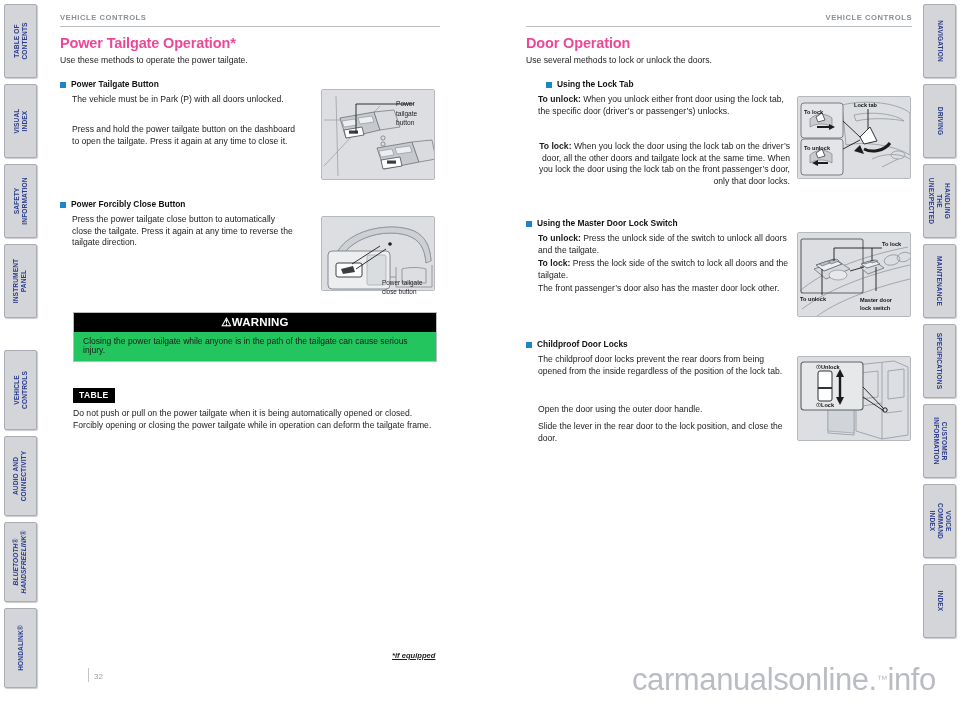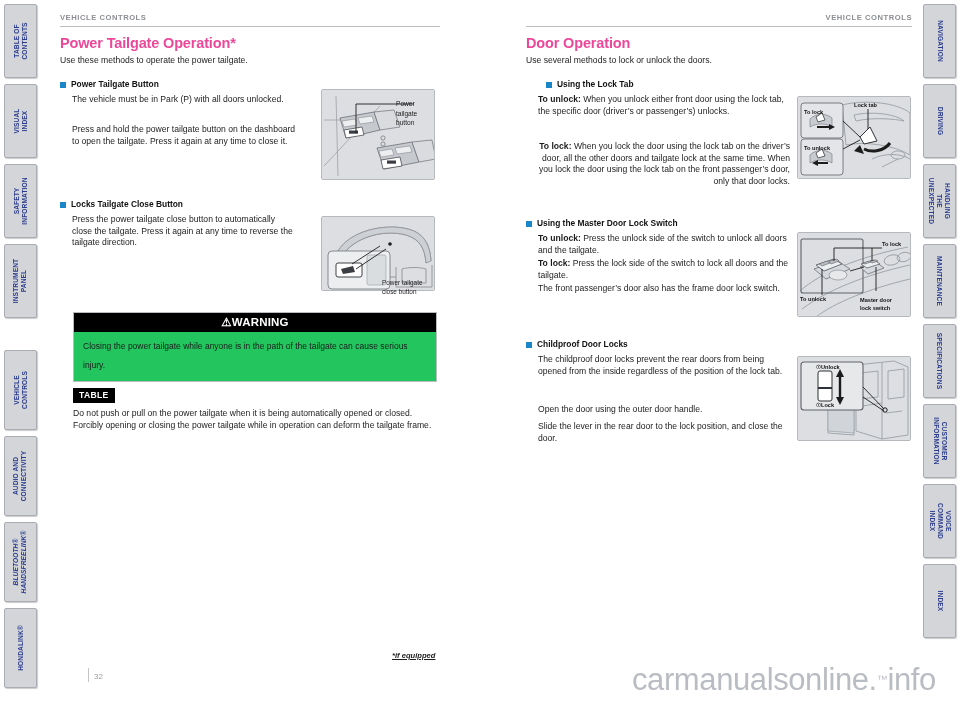--- a/index.html
+++ b/index.html
@@ -142,21 +142,21 @@
     text-align: center;
     font-size: 11.5px;
     font-weight: bold;
     letter-spacing: 0.2px;
     padding: 2px 0 3px;
   }
   .warning-body { padding: 5px 9px 6px; }
   .warning-body p {
     font-size: 8.5px;
     color: #1c1c1c;
-    line-height: 19px;
+    line-height: 9px;
   }
   .warning-body p + p { margin-top: 6px; }
 
   .notice-tag {
     position: absolute;
     background: #000000;
     color: #ffffff;
     font-size: 8.6px;
     font-weight: bold;
     letter-spacing: 0.3px;
@@ -324,21 +324,21 @@
 
       <path d="M34 43 L34 14 L92 14" stroke="#1c1c1c" stroke-width="0.9" fill="none"></path>
     </svg>
   </div>
   <div style="position:absolute; left:396px; top:99px; width:45px; line-height:9.5px;">
     <div class="cal" style="font-size:6.6px;color:#1c1c1c;">Power</div>
     <div class="cal" style="font-size:6.6px;color:#1c1c1c;">tailgate</div>
     <div class="cal" style="font-size:6.6px;color:#1c1c1c;">button</div>
   </div>
 
-  <div class="subhead" style="left:60px; top:199px;">Locks Tailgate Close Button</div>
+  <div class="subhead" style="left:60px; top:199px;">Power Forcibly Close Button</div>
 
   <div class="para" style="left:72px; top:214px; width:222px;">Press the power tailgate close button to automatically close the tailgate. Press it again at any time to reverse the tailgate direction.</div>
 
   <div class="illus" style="left:321px; top:216px; width:114px; height:75px;">
     <svg width="114" height="75" viewBox="0 0 114 75">
       <rect x="0" y="0" width="114" height="75" fill="#dcdee1"></rect>
 
       <g fill="none" stroke="#8e9196" stroke-width="0.9">
         <path d="M16 34 C28 14, 62 6, 86 12 C102 16, 108 28, 109 44"></path>
         <path d="M20 39 C32 20, 62 12, 84 18 C98 22, 103 32, 104 46"></path>
@@ -450,21 +450,21 @@
   <div class="subhead" style="left:526px; top:218px;">Using the Master Door Lock Switch</div>
 
   <div class="para" style="left:538px; top:233px; width:252px;">
     <b>To unlock:</b><span> Press the unlock side of the switch to unlock all doors and the tailgate.</span>
   </div>
 
   <div class="para" style="left:538px; top:258px; width:252px;">
     <b>To lock:</b><span> Press the lock side of the switch to lock all doors and the tailgate.</span>
   </div>
 
-  <div class="para" style="left:538px; top:283px; width:252px;">The front passenger’s door also has the frame door lock switch.</div>
+  <div class="para" style="left:538px; top:283px; width:252px;">The front passenger’s door also has the master door lock other.</div>
 
   <div class="illus" style="left:797px; top:232px; width:114px; height:85px;">
     <svg width="114" height="85" viewBox="0 0 114 85">
       <rect x="0" y="0" width="114" height="85" fill="#dcdee1"></rect>
       <g fill="none" stroke="#9aa0a6" stroke-width="0.9">
         <path d="M2 58 C22 40, 60 24, 110 14"></path>
         <path d="M4 76 C28 58, 66 42, 112 32"></path>
         <path d="M18 84 C36 70, 70 56, 112 46"></path>
         <ellipse cx="94" cy="27" rx="8" ry="5" transform="rotate(-14 94 27)"></ellipse>
         <ellipse cx="106" cy="24" rx="7" ry="4.5" transform="rotate(-14 106 24)"></ellipse>

